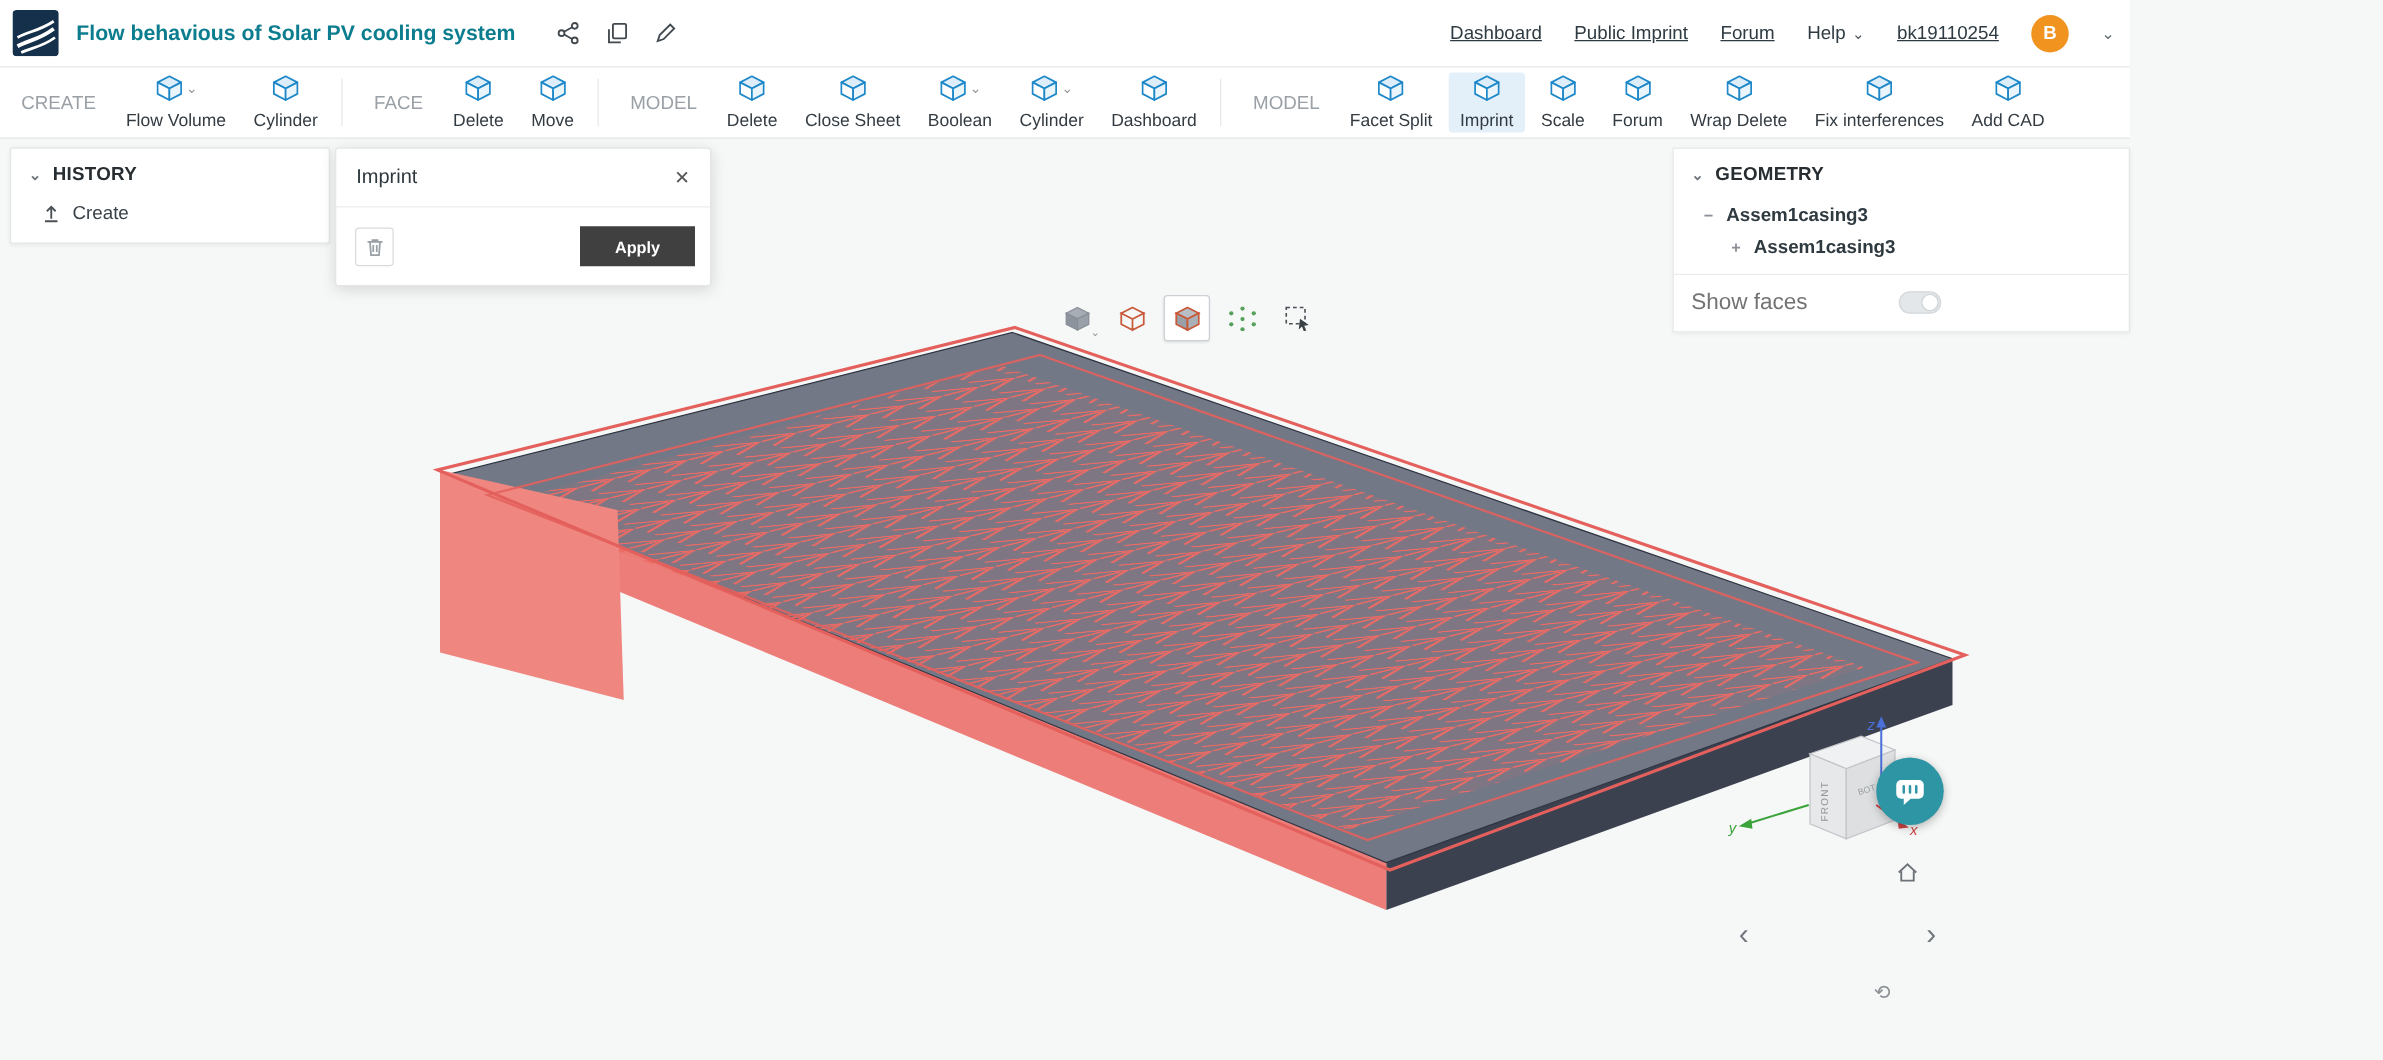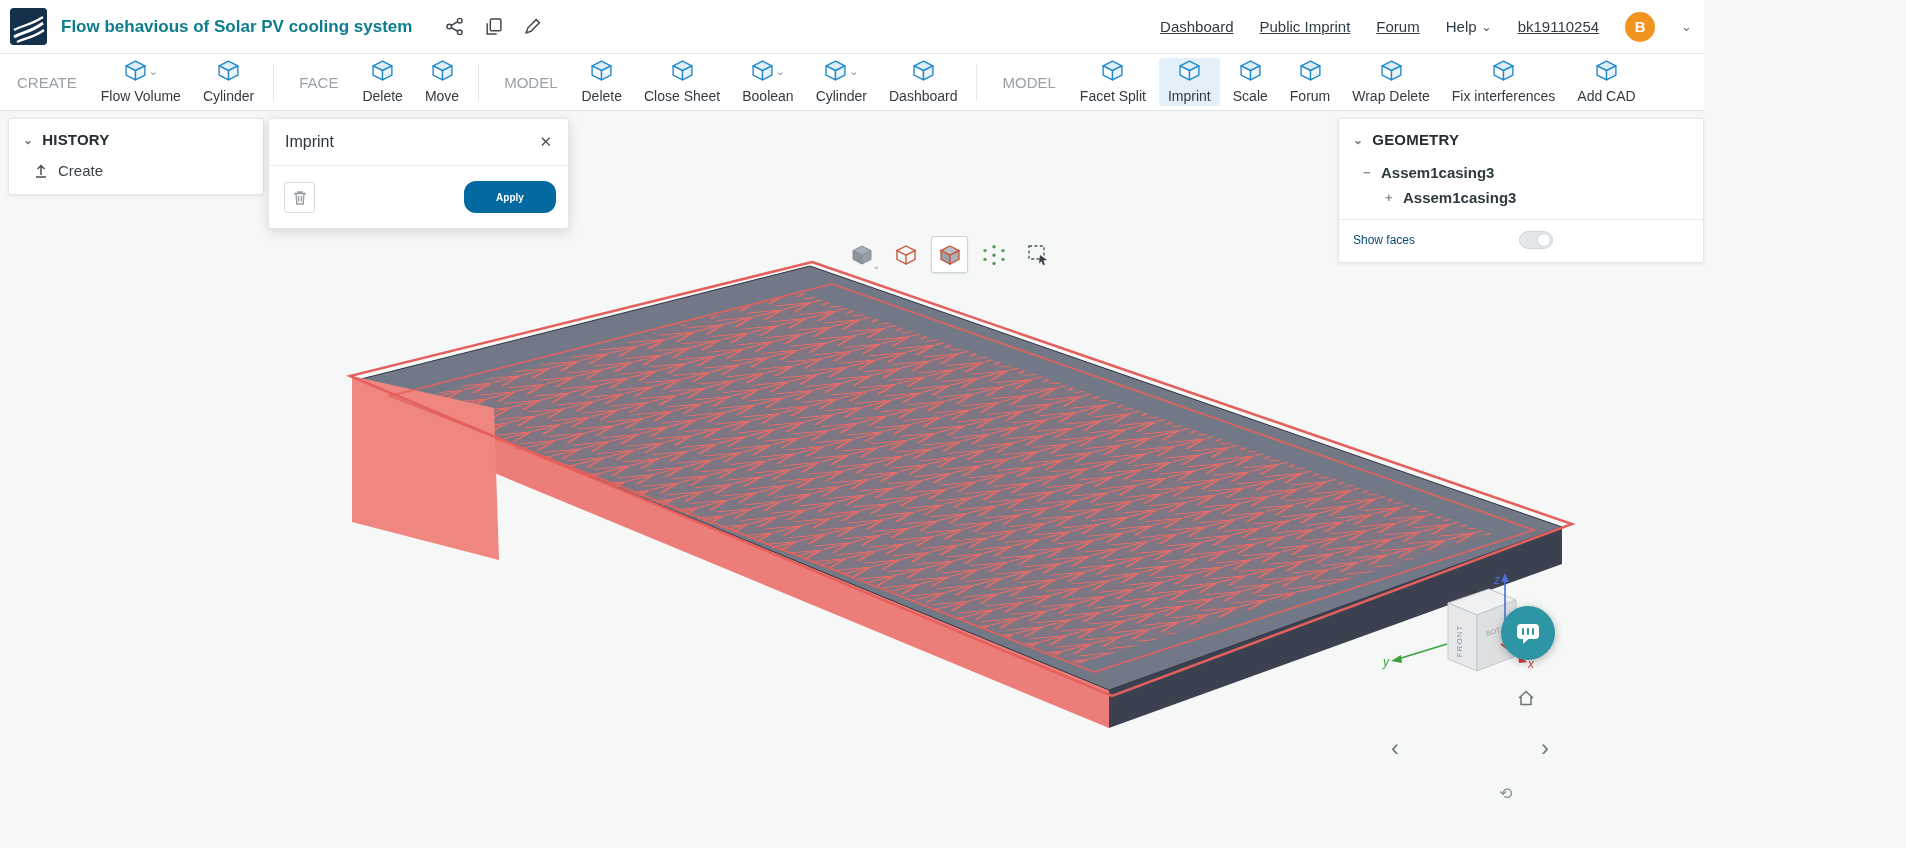--- a/index.html
+++ b/index.html
@@ -51,31 +51,31 @@
   .history { left:8px; top:118px; width:256px; }
   .hitem { display:flex; align-items:center; gap:9px; padding:2px 14px 15px 24px; font-size:15px; color:#3a4249; cursor:pointer; }
 
   .dialog { left:268px; top:118px; width:301px; border-radius:3px; box-shadow:0 3px 12px rgba(0,0,0,.13); position:absolute; background:#fff; border:1px solid #e3e5e7; z-index:21;}
   .dhead { display:flex; align-items:center; justify-content:space-between; padding:14px 16px;
            border-bottom:1px solid #ebedee; font-size:16px; color:#2e383f; }
   .dclose { color:#555; font-size:15px; cursor:pointer; }
   .dbody { display:flex; align-items:center; justify-content:space-between; padding:15px 12px 15px 15px; }
   .trashbtn { width:31px; height:31px; border:1px solid #d8dbde; border-radius:3px; background:#fff;
               display:flex; align-items:center; justify-content:center; cursor:pointer; }
-  .applybtn { width:92px; height:32px; background:#0369a1; color:#fff; border:none; border-radius:12px;
-              font-size:10px; font-weight:700; cursor:pointer; font-family:inherit; }
+  .applybtn { width:92px; height:32px; background:#404040; color:#fff; border:none; border-radius:0;
+              font-size:13px; font-weight:700; cursor:pointer; font-family:inherit; }
 
   .geometry { left:1338px; right:0; top:118px; border-radius:0; }
   .grow { display:flex; align-items:center; gap:8px; padding:4px 14px 4px 24px; font-size:15px;
           font-weight:600; color:#2f3a40; cursor:pointer; }
   .grow.child { padding-left:46px; }
   .exp { color:#8a9096; font-size:13px; width:10px; cursor:pointer; }
   .gsep { border-top:1px solid #ececee; margin-top:9px; }
   .showfaces { display:flex; align-items:center; justify-content:space-between; width:228px;
-               padding:11px 14px 13px; font-size:12px; color:#0c4a6e;gap:16px; }
+               padding:11px 14px 13px; font-size:18px; color:#737373;gap:16px; }
   .toggle { width:34px; height:18px; border-radius:9px; background:#e3e7ea; border:1px solid #d3d8db;
             position:relative; cursor:pointer; }
   .knob { position:absolute; right:1px; top:1px; width:14px; height:14px; border-radius:50%;
           background:#fff; border:1px solid #cfd4d7; }
 
   
   .vtoolbar { position:absolute; left:843px; top:124px; display:flex; gap:7px; z-index:15; }
   .vbtn { width:37px; height:37px; display:flex; align-items:center; justify-content:center;
           border-radius:3px; cursor:pointer; position:relative; }
   .vbtn.selected { background:#fff; border:1px solid #ccd1d5; box-shadow:0 1px 2px rgba(0,0,0,.08); }

